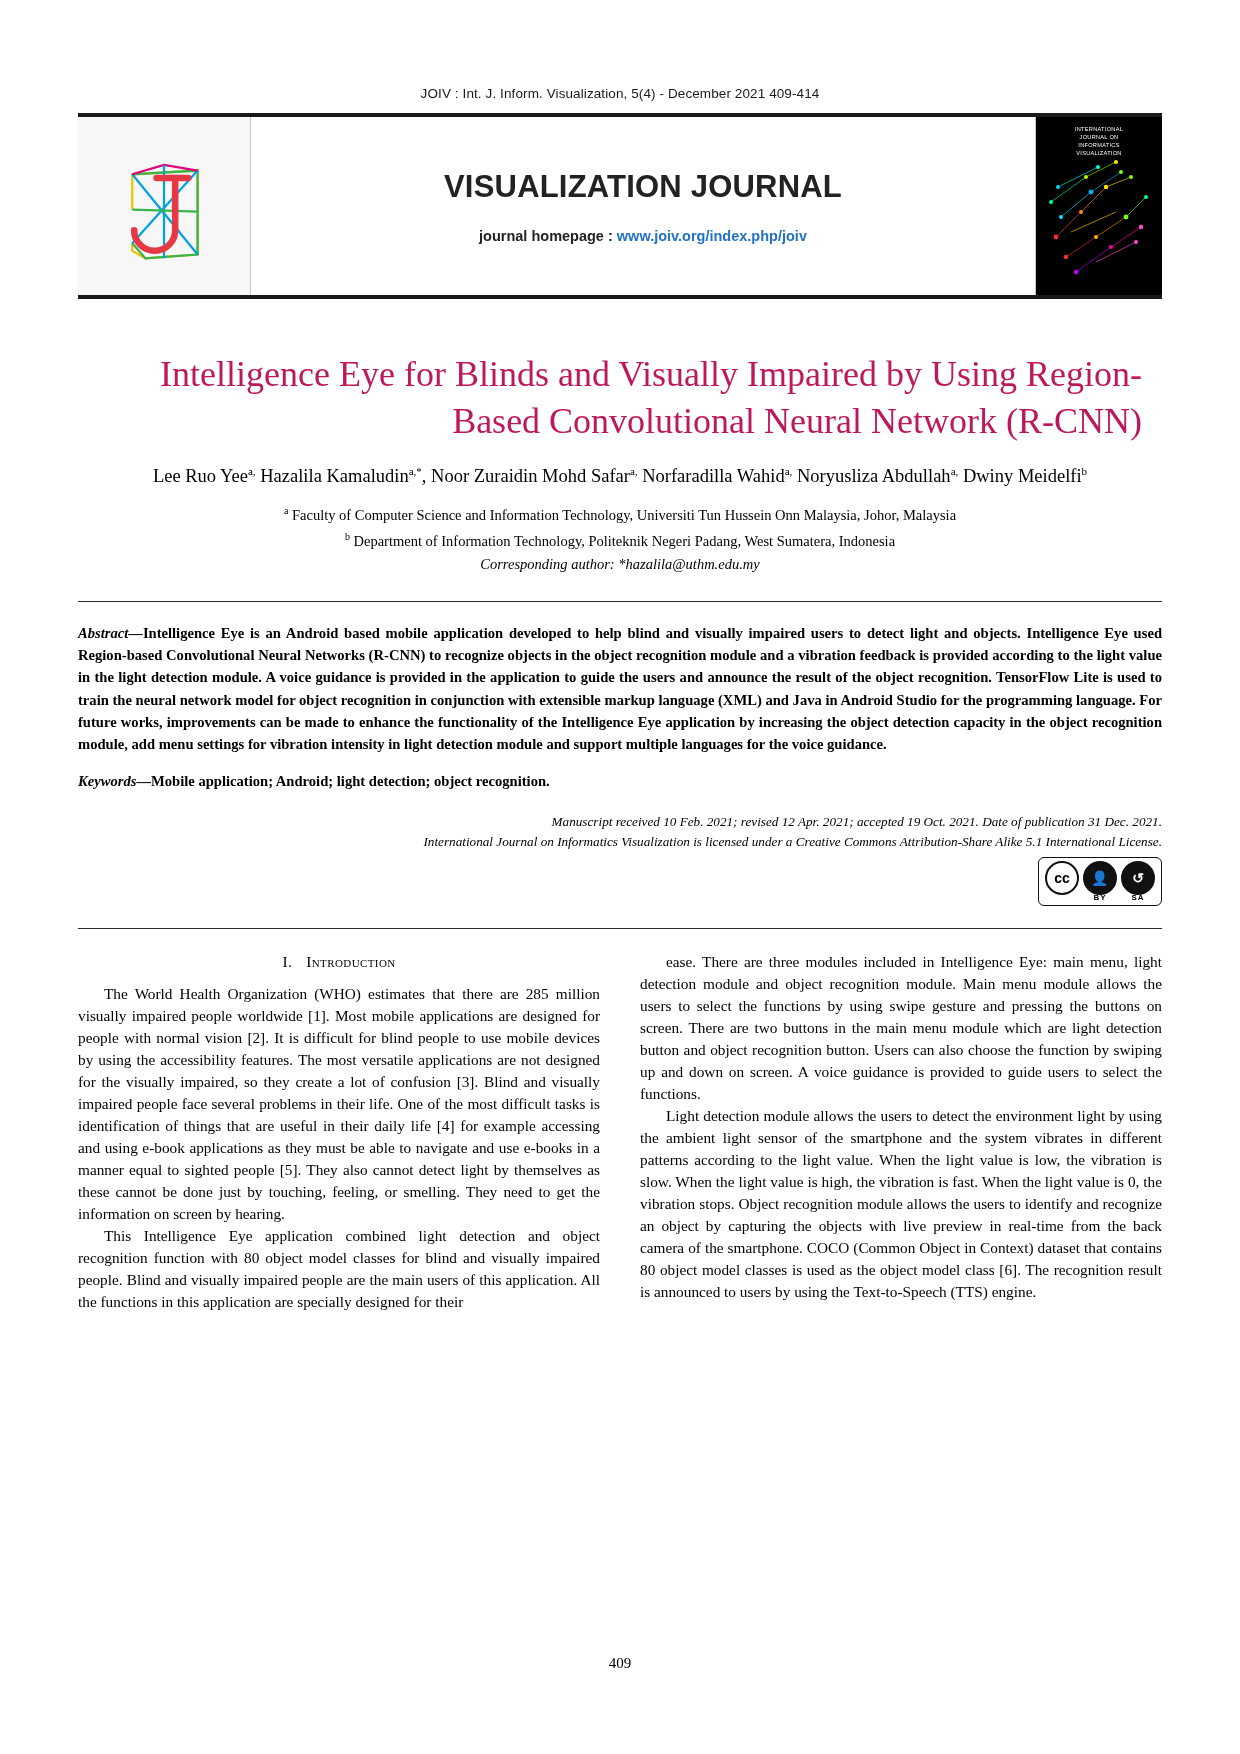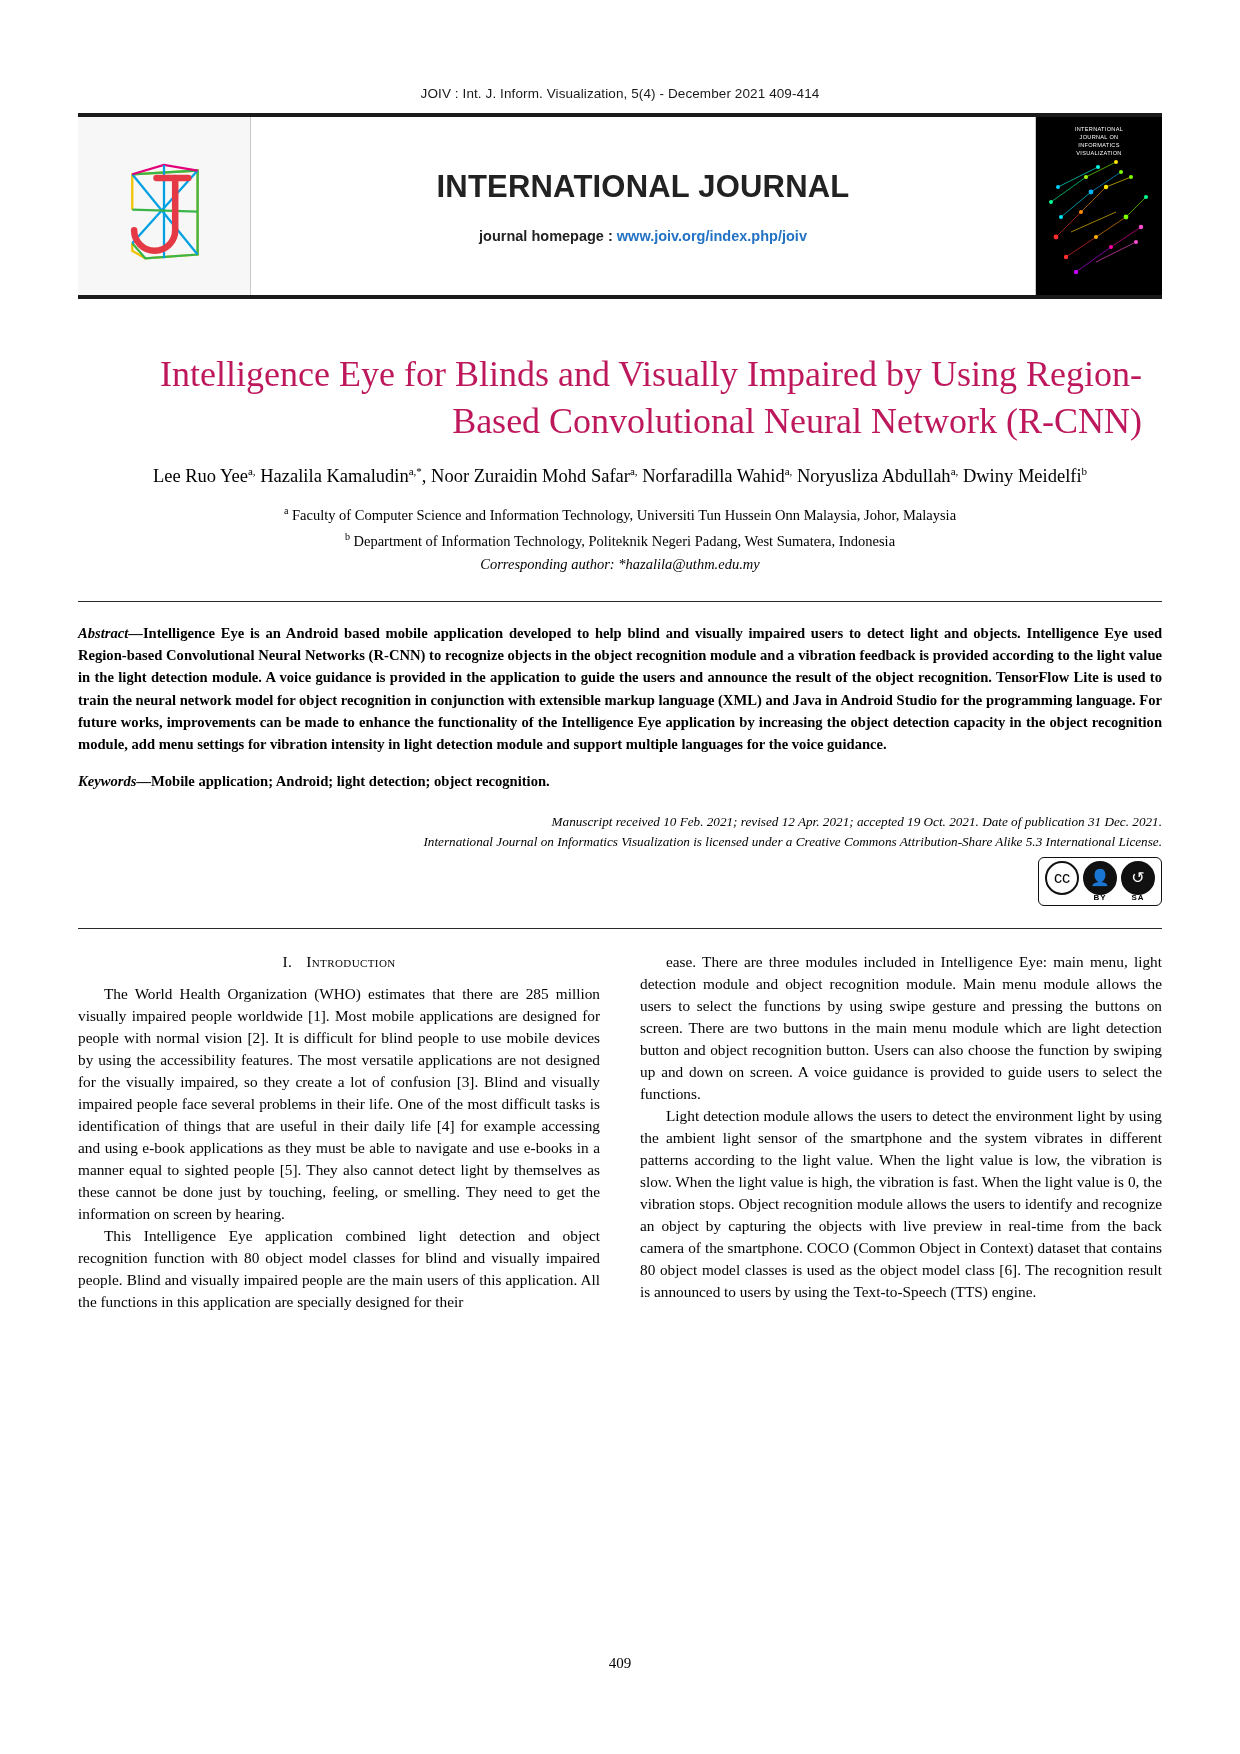--- a/index.html
+++ b/index.html
@@ -173,22 +173,22 @@
     border: 1.5px solid #111;
     border-radius: 6px;
     padding: 3px 6px;
   }
   .cc-circ {
     width: 30px; height: 30px;
     border-radius: 50%;
     border: 2.2px solid #111;
     display: flex; align-items: center; justify-content: center;
     font-family: "Liberation Sans", sans-serif;
-    font-weight: normal;
-    font-size: 16px;
+    font-weight: bold;
+    font-size: 14px;
   }
   .cc-dark {
     background: #111; color: #fff; border-color: #111;
   }
   .cc-sub {
     position: relative;
     margin-top: -2px;
     text-align: center;
     font-family: "Liberation Sans", sans-serif;
     font-size: 8px;
@@ -252,21 +252,21 @@
           <polyline points="60,16 60,116" stroke="#00a0e3"></polyline>
           <polyline points="26,64 96,66" stroke="#3ab54a"></polyline>
           <path d="M72,30 L72,86 A22,22 0 0 1 28,86" stroke="#e63946" stroke-width="7" stroke-linecap="round"></path>
           <polyline points="52,30 86,30" stroke="#e63946" stroke-width="7" stroke-linecap="round"></polyline>
         </g>
       </svg>
     </div>
 
     <div class="mast-center">
       <div class="mast-title">
-        <div>INTERNATIONAL JOURNAL</div>
+        <div>VISUALIZATION JOURNAL</div>
       </div>
       <div class="mast-home">
         <span>journal homepage :</span>
         <a href="#">www.joiv.org/index.php/joiv</a>
       </div>
     </div>
 
     <div class="mast-cover">
       <div class="cover-caption">INTERNATIONAL<br>JOURNAL ON<br>INFORMATICS<br>VISUALIZATION</div>
       <svg width="126" height="178" viewBox="0 0 126 178">
@@ -327,21 +327,21 @@
   <div class="abstract">
     <span class="lead">Abstract—</span><span>Intelligence Eye is an Android based mobile application developed to help blind and visually impaired users to detect light and objects. Intelligence Eye used Region-based Convolutional Neural Networks (R-CNN) to recognize objects in the object recognition module and a vibration feedback is provided according to the light value in the light detection module. A voice guidance is provided in the application to guide the users and announce the result of the object recognition. TensorFlow Lite is used to train the neural network model for object recognition in conjunction with extensible markup language (XML) and Java in Android Studio for the programming language. For future works, improvements can be made to enhance the functionality of the Intelligence Eye application by increasing the object detection capacity in the object recognition module, add menu settings for vibration intensity in light detection module and support multiple languages for the voice guidance.</span>
   </div>
 
   <div class="keywords">
     <span class="lead">Keywords—</span><span>Mobile application; Android; light detection; object recognition.</span>
   </div>
 
   <div class="manuscript">
     <div>Manuscript received 10 Feb. 2021; revised 12 Apr. 2021; accepted 19 Oct. 2021. Date of publication 31 Dec. 2021.</div>
-    <div>International Journal on Informatics Visualization is licensed under a Creative Commons Attribution-Share Alike 5.3 International License.</div>
+    <div>International Journal on Informatics Visualization is licensed under a Creative Commons Attribution-Share Alike 5.1 International License.</div>
   </div>
 
   <div class="license-row">
     <div class="cc-badge">
       <div class="cc-wrap">
         <div class="cc-circ">cc</div>
         <div class="cc-sub" style="visibility:hidden">.</div>
       </div>
       <div class="cc-wrap">
         <div class="cc-circ cc-dark">👤</div>

